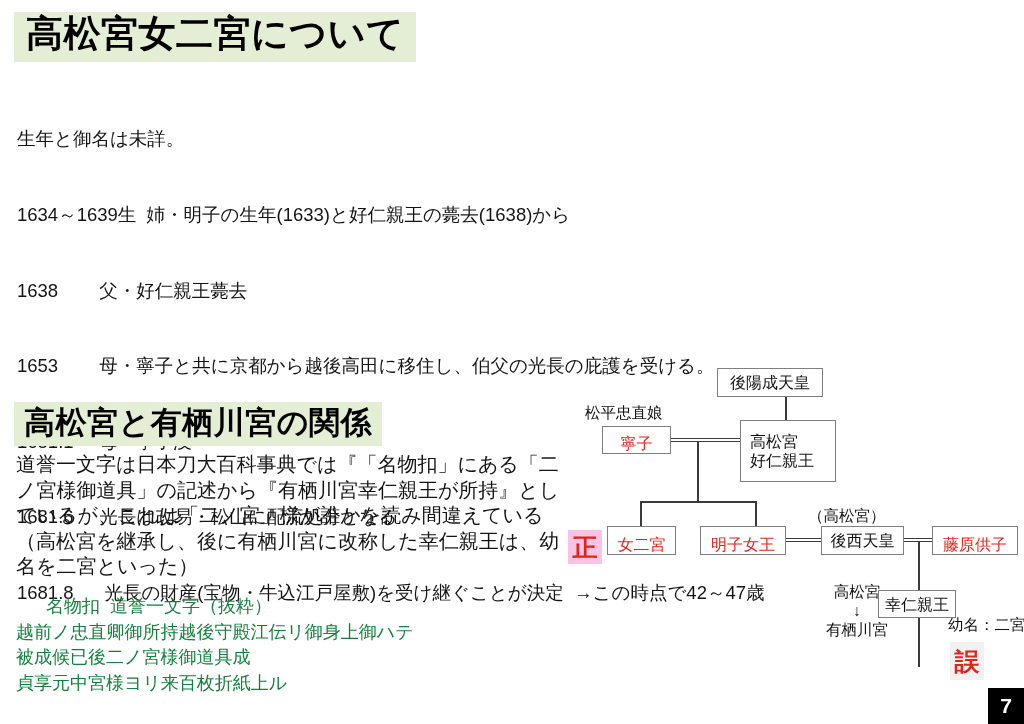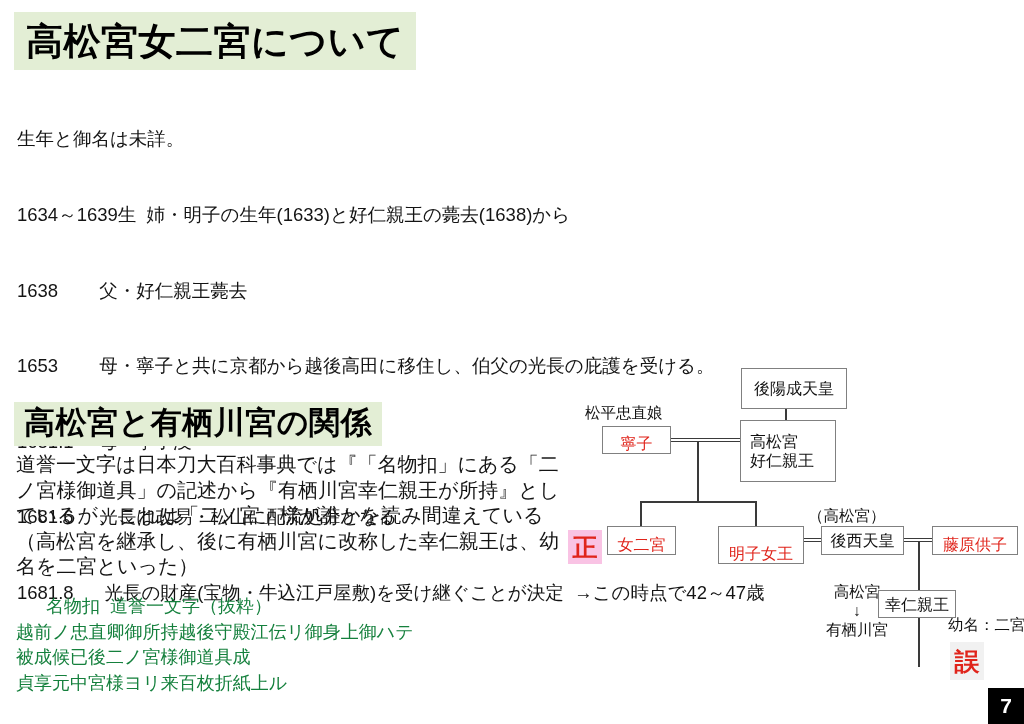--- a/index.html
+++ b/index.html
@@ -25,21 +25,21 @@
     position: absolute;
     background: #e3eed5;
     font-weight: 700;
     letter-spacing: 0.5px;
     white-space: nowrap;
     color: #000000;
   }
   #heading-main {
     left: 14px;
     top: 12px;
-    padding: 9px 12px 7px 12px;
+    padding: 1px 12px 7px 12px;
     font-size: 37px;
     line-height: 42px;
   }
   #heading-relation {
     left: 14px;
     top: 402px;
     padding: 3px 10px 5px 10px;
     font-size: 31px;
     line-height: 36px;
   }
@@ -204,21 +204,21 @@
 （高松宮を継承し、後に有栖川宮に改称した幸仁親王は、幼
 名を二宮といった）</div>
 
   <div id="quotation">      名物扣  道誉一文字（抜粋）
 越前ノ忠直卿御所持越後守殿江伝リ御身上御ハテ
 被成候已後二ノ宮様御道具成
 貞享元中宮様ヨリ来百枚折紙上ル</div>
 
   <div id="genealogy">
 
-    <div class="node" style="left:176px; top:6px; width:106px; height:41px;">
+    <div class="node" style="left:152px; top:6px; width:106px; height:29px;">
       <span>後陽成天皇</span>
     </div>
 
     <div class="conn v" style="left:220px; top:35px; height:25px;"></div>
 
     <div class="plainlabel" style="left:20px; top:42px;">松平忠直娘</div>
 
     <div class="node red" style="left:37px; top:64px; width:69px; height:28px;">
       <span>寧子</span>
     </div>
@@ -236,21 +236,21 @@
 
     <div class="conn v" style="left:75px; top:139px; height:25px;"></div>
     <div class="conn v" style="left:190px; top:139px; height:25px;"></div>
 
     <div class="marker" id="marker-correct" style="left:3px; top:168px;">正</div>
 
     <div class="node red" style="left:42px; top:164px; width:69px; height:29px;">
       <span>女二宮</span>
     </div>
 
-    <div class="node red" style="left:153px; top:164px; width:86px; height:38px;">
+    <div class="node red" style="left:135px; top:164px; width:86px; height:29px;">
       <span>明子女王</span>
     </div>
 
     <div class="plainlabel" style="left:243px; top:145px;">（高松宮）</div>
 
     <div class="node" style="left:256px; top:164px; width:83px; height:29px;">
       <span>後西天皇</span>
     </div>
 
     <div class="marriage" style="left:221px; top:176px; width:35px;"></div>

